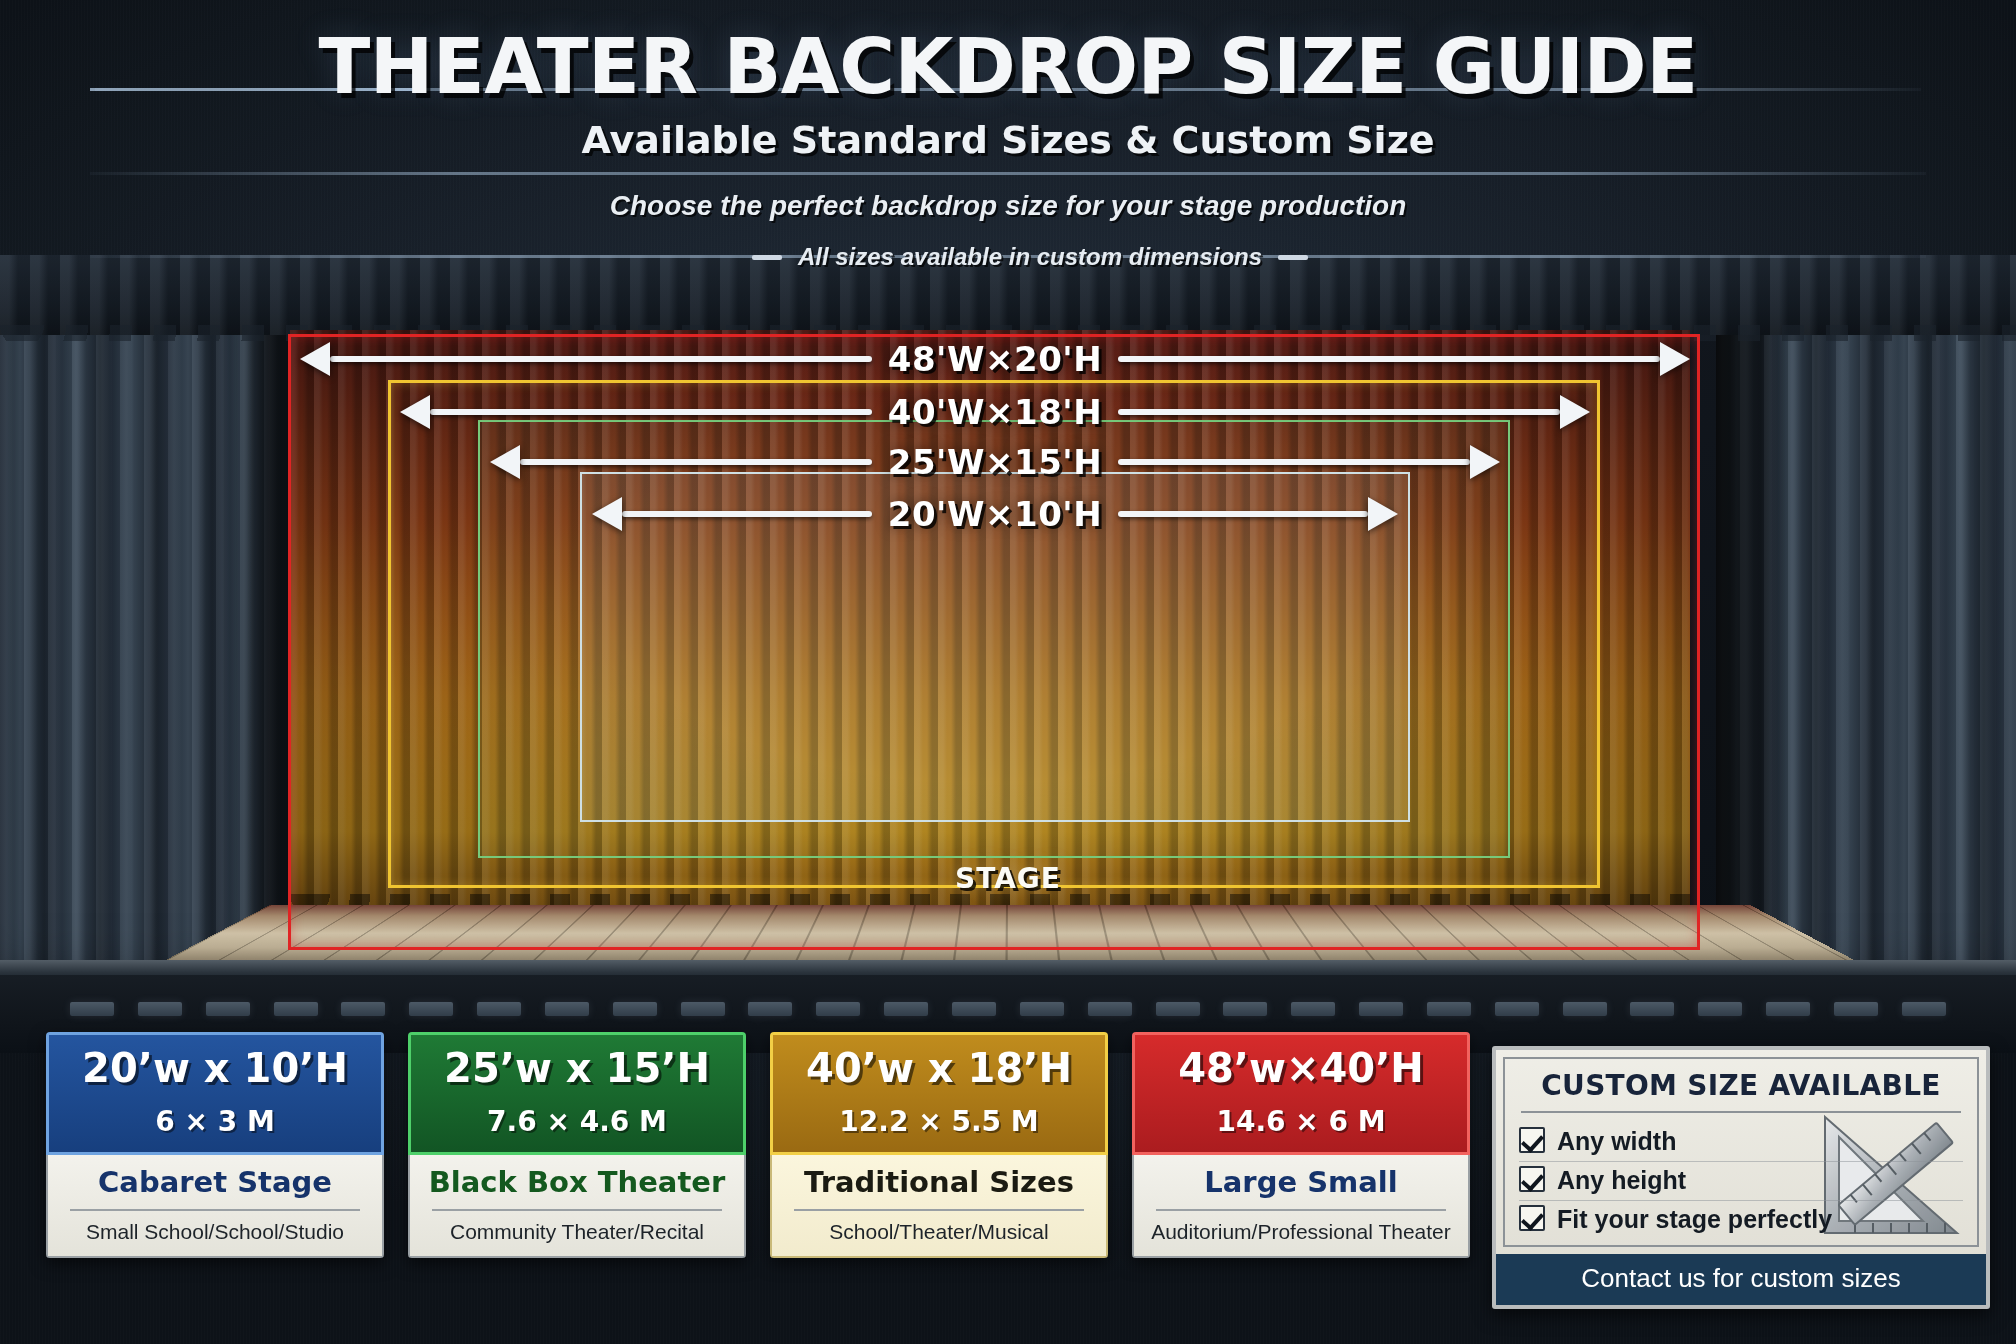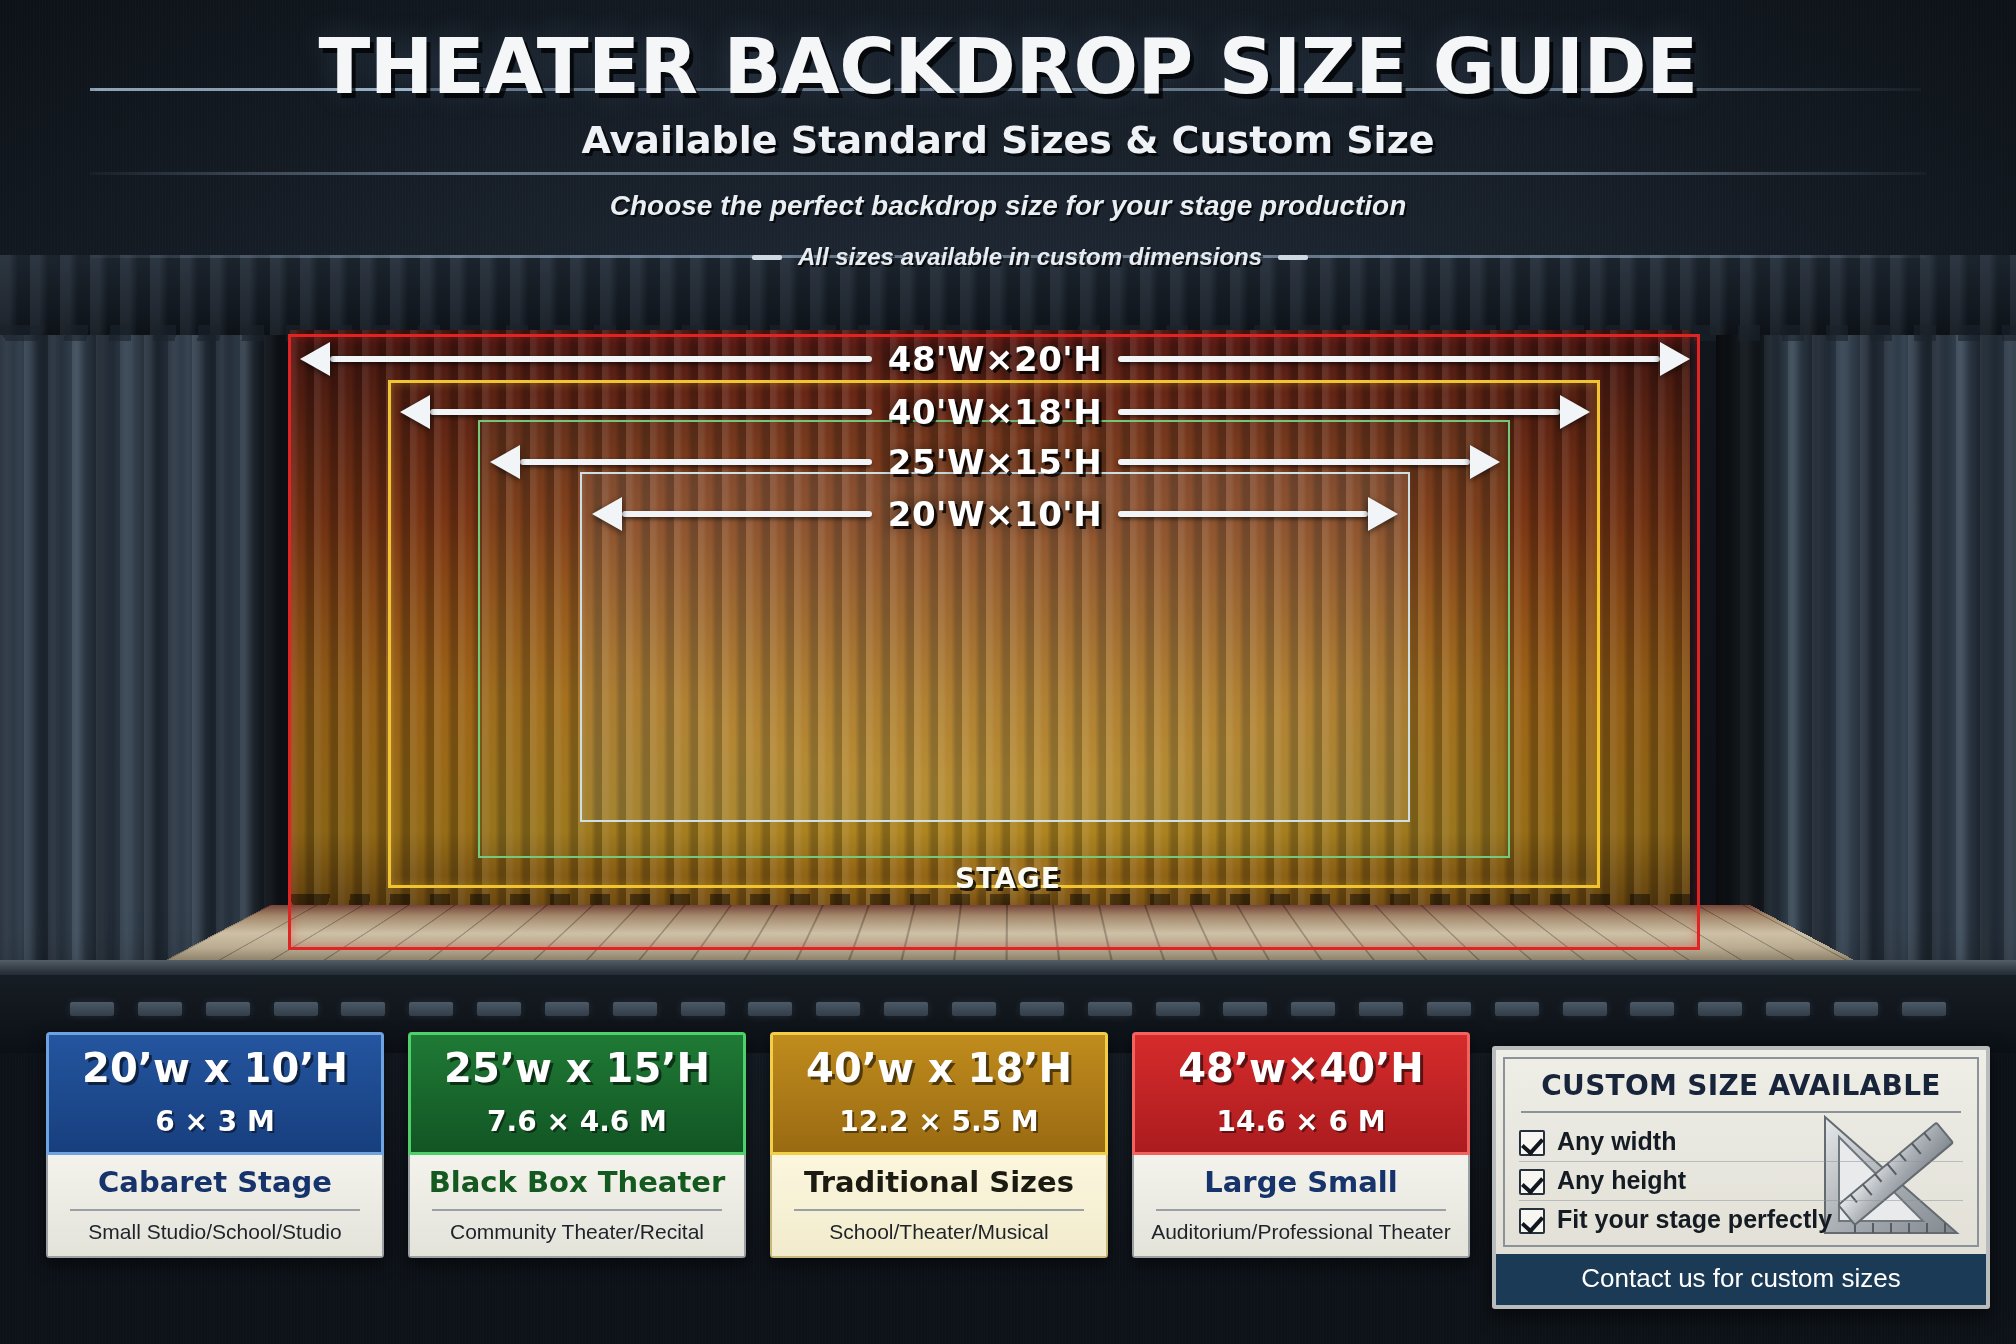--- a/index.html
+++ b/index.html
@@ -195,21 +195,21 @@
 
   
   .custom{position:absolute; left:1492px; top:1046px; width:498px; z-index:31;
     background:linear-gradient(180deg,#efeee7,#dedcd2);
     border:4px solid #b9bcbd; border-radius:3px;
     box-shadow:0 6px 18px rgba(0,0,0,.6);}
   .custom-inner{border:2px solid #8c9297; margin:7px; padding:10px 14px 6px; position:relative;}
   .custom-title{text-align:center; font-size:28px; font-weight:700; color:#18243a;
     font-family:"DejaVu Sans", sans-serif; letter-spacing:.3px;}
   .custom-rule{height:2px; background:#8c9297; margin:9px 2px 10px;}
-  .feat{display:flex; align-items:flex-end; gap:12px; padding:4px 0 5px; position:relative; z-index:2;}
+  .feat{display:flex; align-items:flex-start; gap:12px; padding:4px 0 5px; position:relative; z-index:2;}
   .feat + .feat{border-top:1px solid rgba(140,146,151,.5);}
   .chk{width:26px; height:26px; flex:0 0 auto; border:2px solid #26303c; border-radius:2px;
     position:relative; background:#f7f6f0;}
   .chk:after{content:""; position:absolute; left:5px; top:2px; width:9px; height:16px;
     border:solid #10161e; border-width:0 4px 4px 0; transform:rotate(42deg);}
   .feat-label{font-size:25px; color:#141b23; font-weight:700;}
   .ruler{position:absolute; right:10px; bottom:4px; width:150px; height:130px; z-index:1; opacity:.95;}
   .custom-footer{background:#1b3a55; color:#fff; text-align:center;
     font-size:26px; padding:9px 0 11px; font-weight:500;}
 </style>
@@ -342,21 +342,21 @@
   <div class="cards">
 
     <div class="card c-blue">
       <div class="card-head">
         <div class="card-size">20’w x 10’H</div>
         <div class="card-metric">6 × 3 M</div>
       </div>
       <div class="card-body">
         <div class="card-name">Cabaret Stage</div>
         <div class="card-sep"></div>
-        <div class="card-use">Small Studio/School/Studio</div>
+        <div class="card-use">Small School/School/Studio</div>
       </div>
     </div>
 
     <div class="card c-green">
       <div class="card-head">
         <div class="card-size">25’w x 15’H</div>
         <div class="card-metric">7.6 × 4.6 M</div>
       </div>
       <div class="card-body">
         <div class="card-name">Black Box Theater</div>

